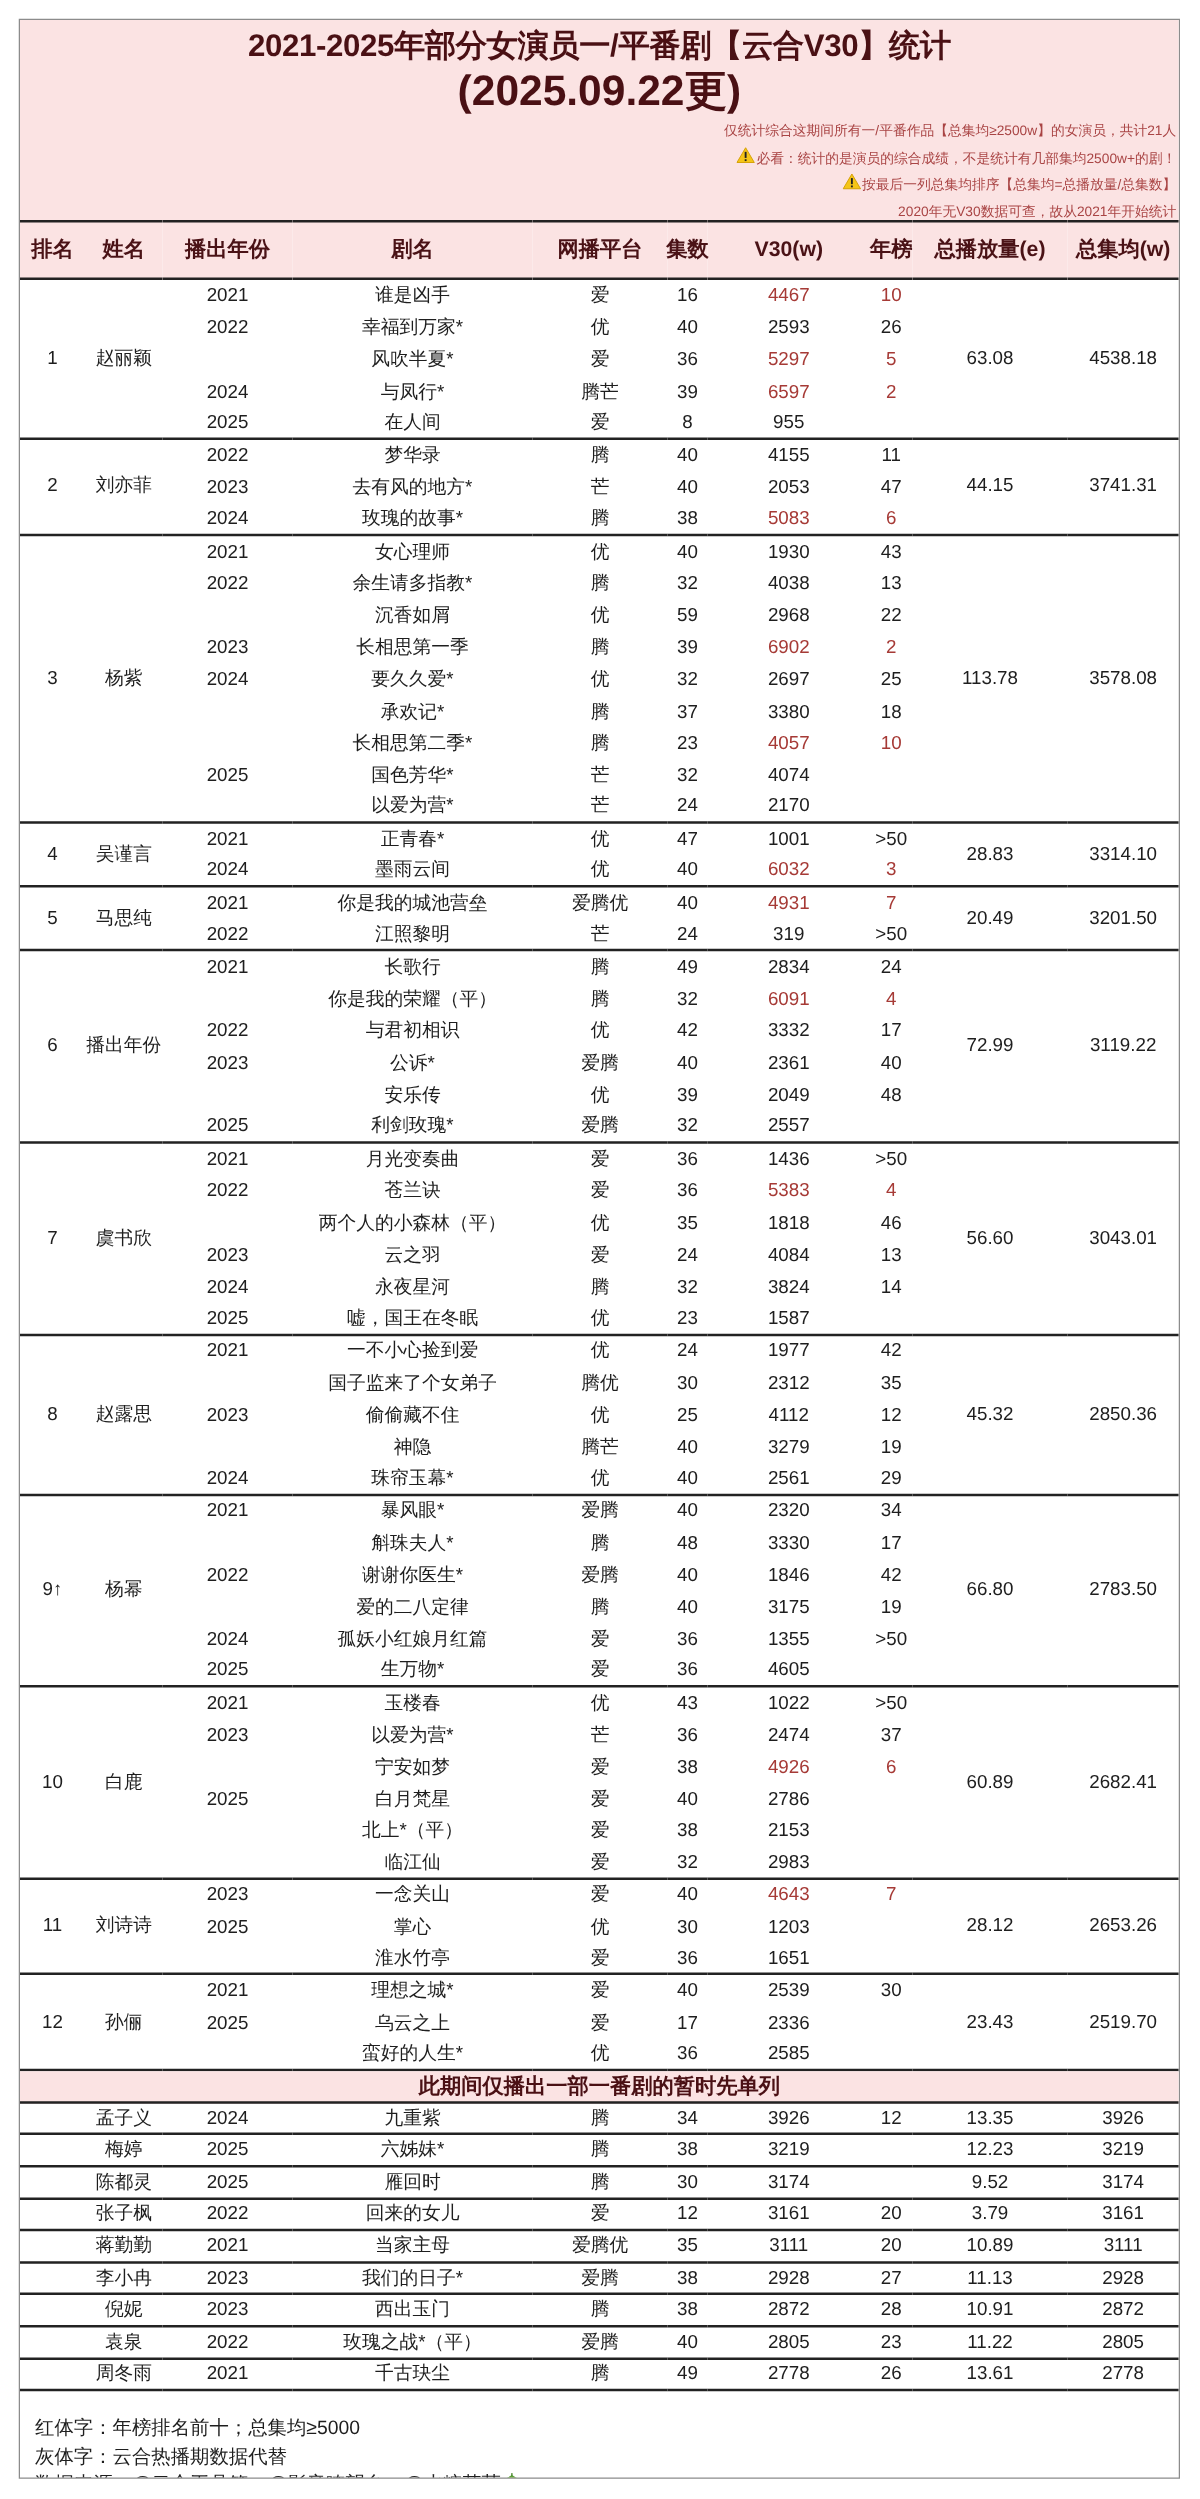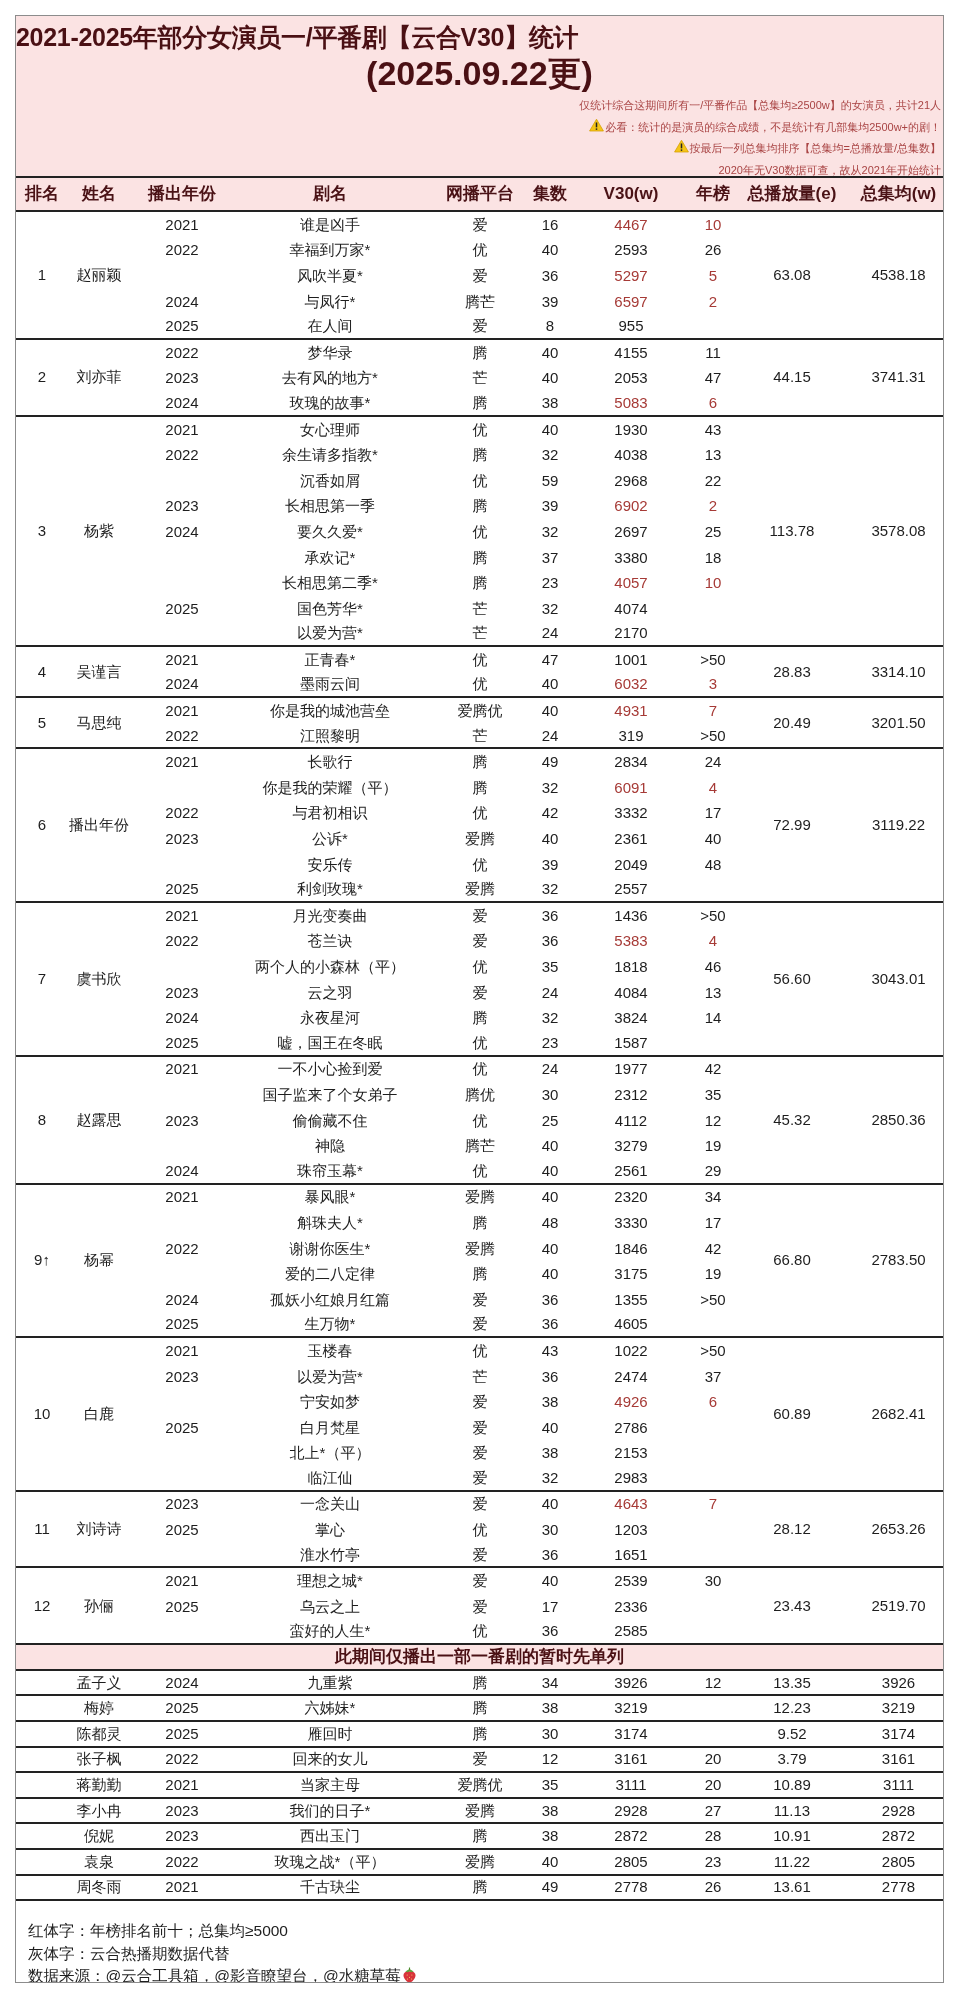--- a/index.html
+++ b/index.html
@@ -9,41 +9,41 @@
   .card {
     position: absolute; left: 15px; top: 15px;
     width: 929px; height: 1968px;
     border: 1px solid #8c8c8c; background: #ffffff; overflow: hidden;
   }
 
   
   .hero { position: relative; height: 160px; background: var(--header_bg); overflow: hidden; }
   .title {
     position: absolute; left: 0; right: 0; top: 6px;
-    font-size: 25px; line-height: 30px; font-weight: bold;
+    text-align: center; font-size: 25px; line-height: 30px; font-weight: bold;
     color: var(--title); letter-spacing: -0.3px; white-space: nowrap;
   }
   .subtitle {
     position: absolute; left: 0; right: 0; top: 42px;
     text-align: center; font-size: 34px; line-height: 30px; font-weight: bold;
     color: var(--title); white-space: nowrap;
   }
   .notes {
     position: absolute; right: 2px; top: 79px;
     text-align: right; font-size: 11px; line-height: 21.5px; color: var(--note);
   }
   .note { white-space: nowrap; }
   .warn { display: inline-block; width: 15px; height: 14px; vertical-align: -1px; margin-right: 1px; }
   .warn svg { width: 15px; height: 14px; display: block; }
 
   
   table { width: 927px; border-collapse: separate; border-spacing: 0; table-layout: fixed; }
   th, td { padding: 0; text-align: center; vertical-align: middle; white-space: nowrap; overflow: visible; }
   th {
-    height: 36px; border-top: 2px solid #222; border-bottom: 2px solid #222;
+    height: 48px; border-top: 2px solid #222; border-bottom: 2px solid #222;
     background: var(--header_bg); font-size: 17px; line-height: 20px; font-weight: bold; color: var(--header_text);
   }
   td { height: 25.6px; font-size: 15px; line-height: 18px; color: #1e1e1e; }
   .c { display: flex; justify-content: center; align-items: center; width: 100%; }
   td.red { color: var(--highlight_red); }
   tbody.grp > tr:last-child > td, tbody.grp td.span { border-bottom: 2px solid #222; }
   tbody.divider td {
     background: var(--header_bg); font-size: 17px; font-weight: bold; color: var(--title);
     border-bottom: 2px solid #222;
   }

